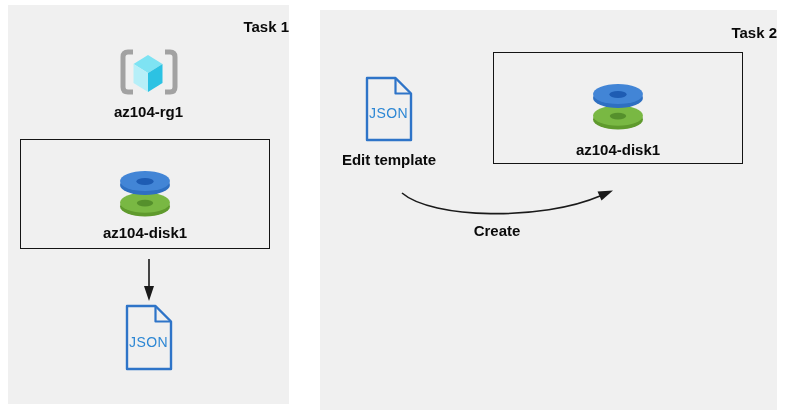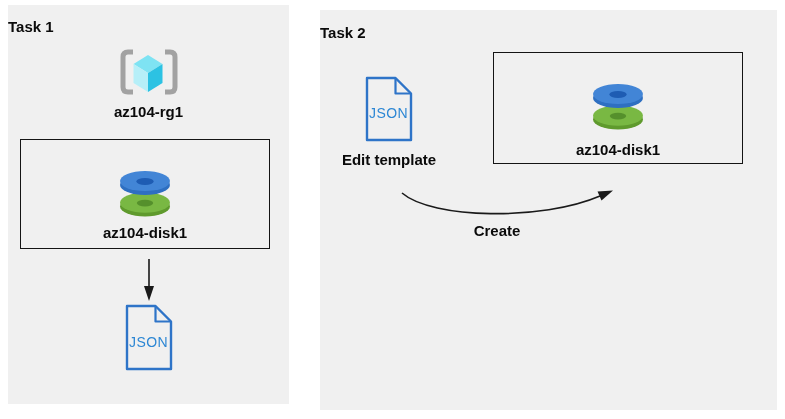--- a/index.html
+++ b/index.html
@@ -9,21 +9,21 @@
     font-family: "Liberation Sans", sans-serif;
     position: relative;
     overflow: hidden;
   }
   .panel { position: absolute; background: #f0f0f0; }
   .panel-left  { left: 8px;   top: 5px;  width: 281px; height: 399px; }
   .panel-right { left: 320px; top: 10px; width: 457px; height: 400px; }
 
   .title {
     position: absolute; left: 0; width: 100%;
-    text-align: left; font-weight: 700; font-size: 15px; color: #0a0a0a;
+    text-align: right; font-weight: 700; font-size: 15px; color: #0a0a0a;
   }
   .lbl {
     position: absolute; font-weight: 700; font-size: 15px; color: #0a0a0a;
     text-align: right; white-space: nowrap;
   }
   .cx { left: 50%; transform: translateX(-50%); }
 
   .box {
     position: absolute;
     border: 1.5px solid #141414;

